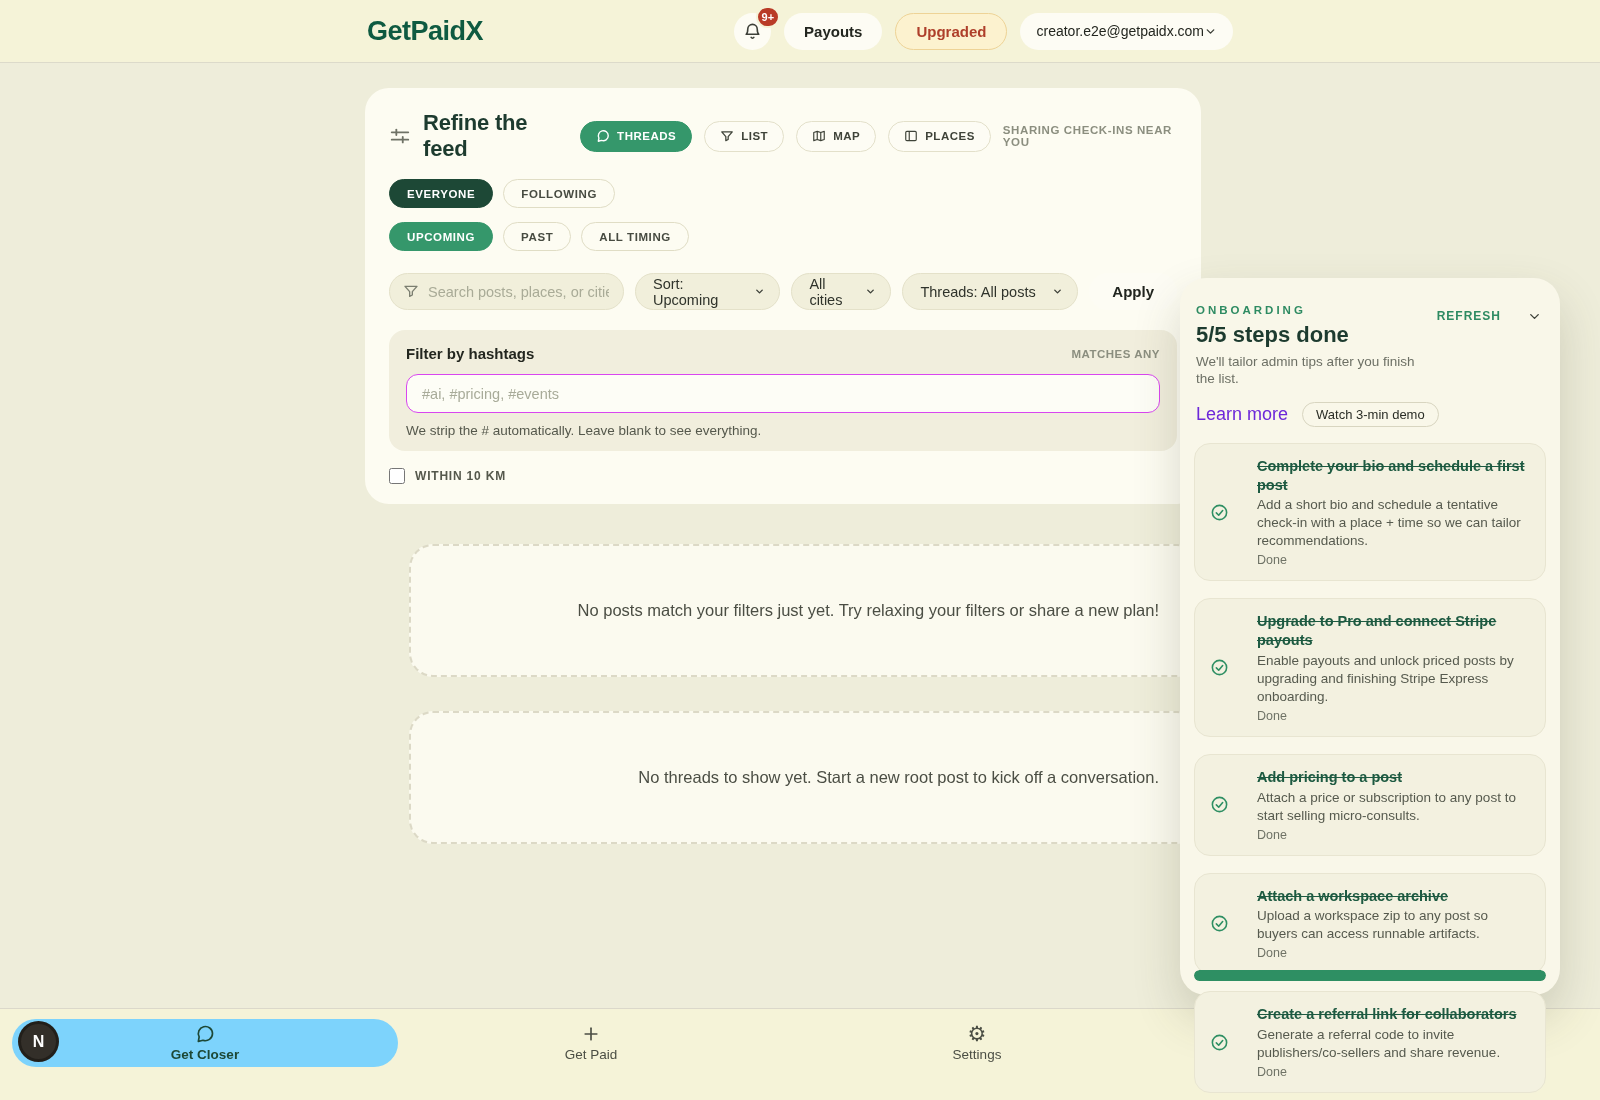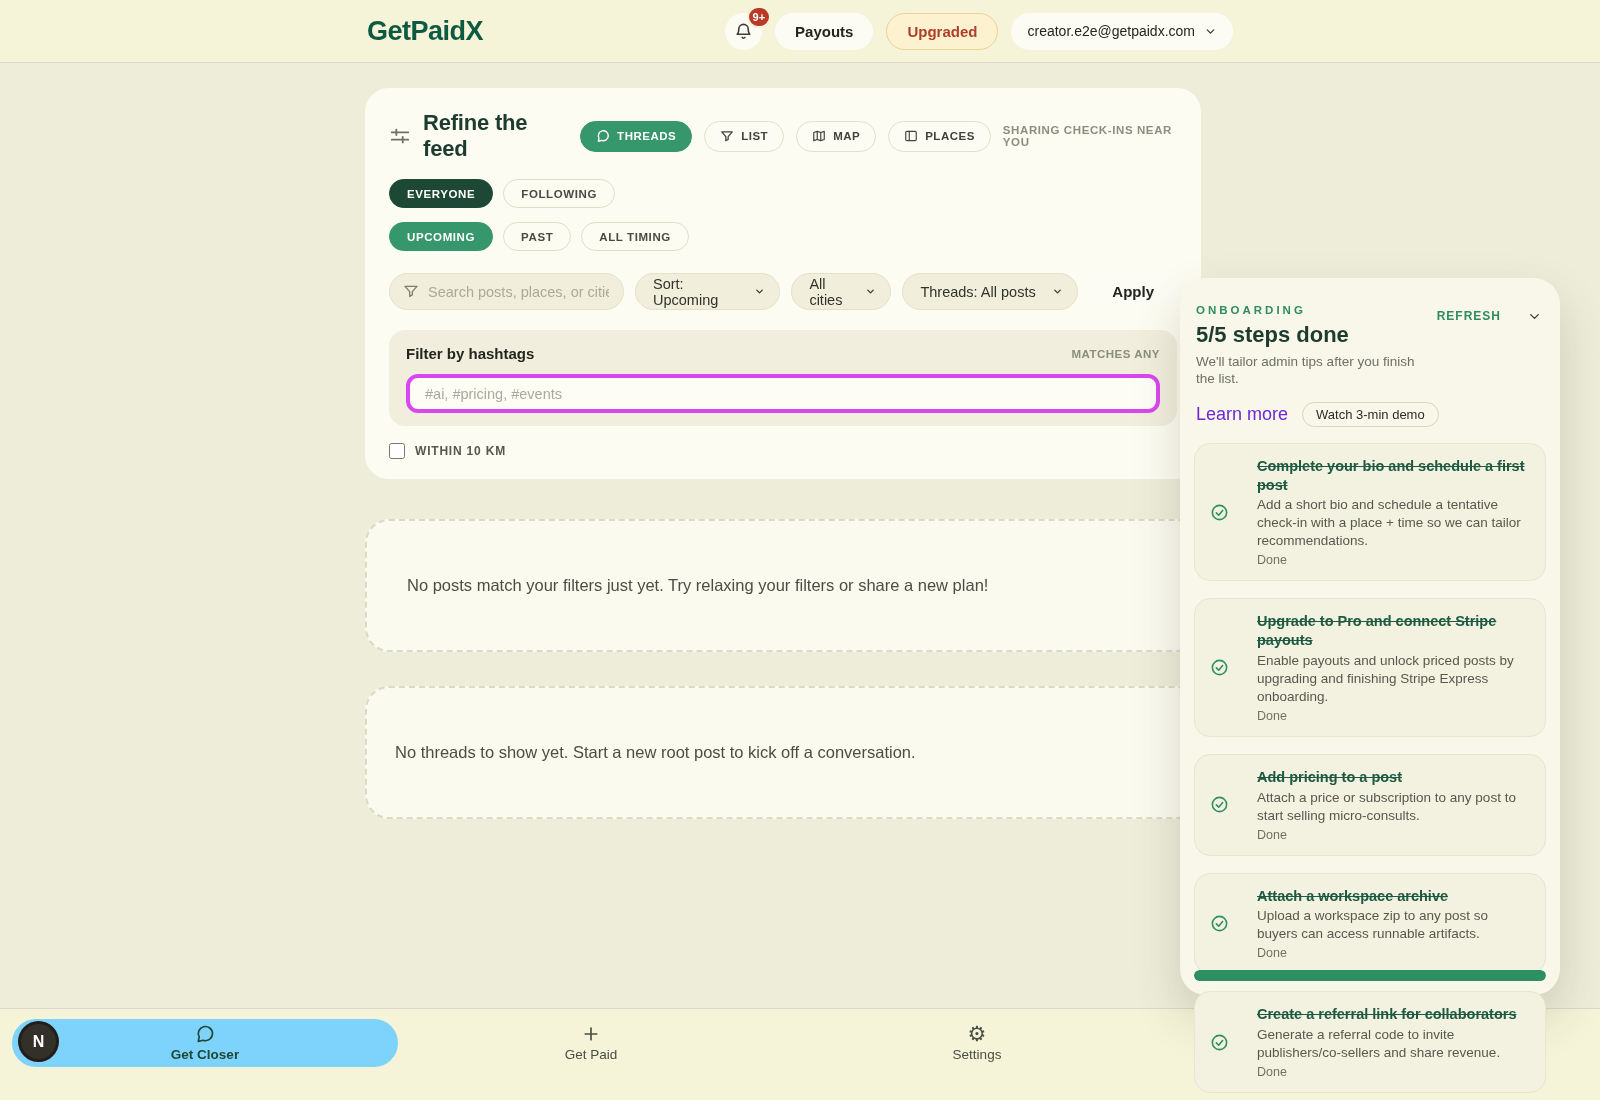--- a/index.html
+++ b/index.html
@@ -39,21 +39,21 @@
     font-family:inherit; font-size:15px; font-weight:bold; color:#23261f; cursor:pointer;
     display:flex; align-items:center;
   }
   .upgraded-badge {
     height:37px; padding:0 20px; border-radius:19px; background:#fcf2cf; border:1px solid #eed396;
     font-size:15px; font-weight:bold; color:#ae3f2a; display:flex; align-items:center;
   }
   .account-btn {
     height:37px; padding:0 16px; border-radius:19px; background:#fdfcf4; border:none;
     font-family:inherit; font-size:14px; color:#23261f; cursor:pointer;
-    display:flex; align-items:center; gap:9px;
+    display:flex; align-items:center; 
   }
   .account-btn .chev { color:#3d4038; }
 
   
   .main { position:absolute; left:365px; top:88px; width:836px; }
   .refine-card { background:#fdfcf2; border-radius:24px; padding:22px 24px 20px; }
 
   .title-row { display:flex; align-items:center; gap:12px; }
   .sliders-icon { color:#6f7266; }
   .page-title { font-size:22px; font-weight:bold; color:#1d3b2f; letter-spacing:-0.2px; margin-right:10px; }
@@ -91,33 +91,33 @@
   .apply-btn {
     height:37px; padding:0 23px; border-radius:19px; border:none; background:#fdfcf4;
     font-family:inherit; font-size:15px; font-weight:bold; color:#21251f; cursor:pointer;
   }
 
   .hashtag-box { margin-top:20px; background:#f1eedd; border-radius:16px; padding:15px 17px 13px; }
   .hashtag-head { display:flex; align-items:center; justify-content:space-between; }
   .hashtag-label { font-size:15px; font-weight:bold; color:#23261f; }
   .matches-label { font-size:11.5px; font-weight:bold; letter-spacing:0.5px; color:#8b8e7f; }
   .hashtag-input {
-    margin-top:12px; width:100%; height:39px; border-radius:12px; border:4px solid #d946ef;
+    margin-top:12px; width:100%; height:39px; border-radius:12px; border:1px solid #d946ef;
     background:#fdfdf6; padding:0 15px; font-family:inherit; font-size:14.5px; color:#3c4037; outline:none;
   }
   .hashtag-input::placeholder { color:#a8ab99; }
   .hashtag-helper { margin-top:10px; font-size:13.5px; color:#55584c; }
 
   .within-row { display:flex; align-items:center; gap:10px; margin-top:17px; }
   .within-check { width:16px; height:16px; accent-color:#1d4836; cursor:pointer; }
   .within-label { font-size:12px; font-weight:bold; letter-spacing:0.8px; color:#55584c; cursor:pointer; }
 
   .empty-card {
     height:133px; border:2px dashed #dcd9c6; border-radius:24px; background:#fbfaef;
-    display:flex; align-items:center; justify-content:flex-start; text-align:center; padding:0 40px;
+    display:flex; align-items:center; justify-content:flex-end; text-align:center; padding:0 40px;margin-left:44px;
   }
   .empty-card.first { margin-top:40px; }
   .empty-card.second { margin-top:34px;padding-left:28px; }
   .empty-text { font-size:16.5px; color:#4b4e44; }
 
   
   .onboarding {
     position:absolute; left:1180px; top:278px; width:380px; height:717px; z-index:8;
     background:#f9f7e9; border-radius:26px; box-shadow:0 22px 48px rgba(70,70,45,.20);
     padding:26px 14px 34px;
@@ -302,20 +302,21 @@
       </div>
       <button class="apply-btn">Apply</button>
     </div>
 
     <div class="hashtag-box">
       <div class="hashtag-head">
         <div class="hashtag-label">Filter by hashtags</div>
         <div class="matches-label">MATCHES ANY</div>
       </div>
       <input class="hashtag-input" placeholder="#ai, #pricing, #events" style="">
+      <div class="hashtag-helper">We strip the # automatically. Leave blank to see everything.</div>
     </div>
 
     <div class="within-row">
       <input type="checkbox" class="within-check" id="withinKm" style="">
       <label class="within-label" for="withinKm">WITHIN 10 KM</label>
     </div>
   </div>
 
   <div class="empty-card first">
     <div class="empty-text">No posts match your filters just yet. Try relaxing your filters or share a new plan!</div>

